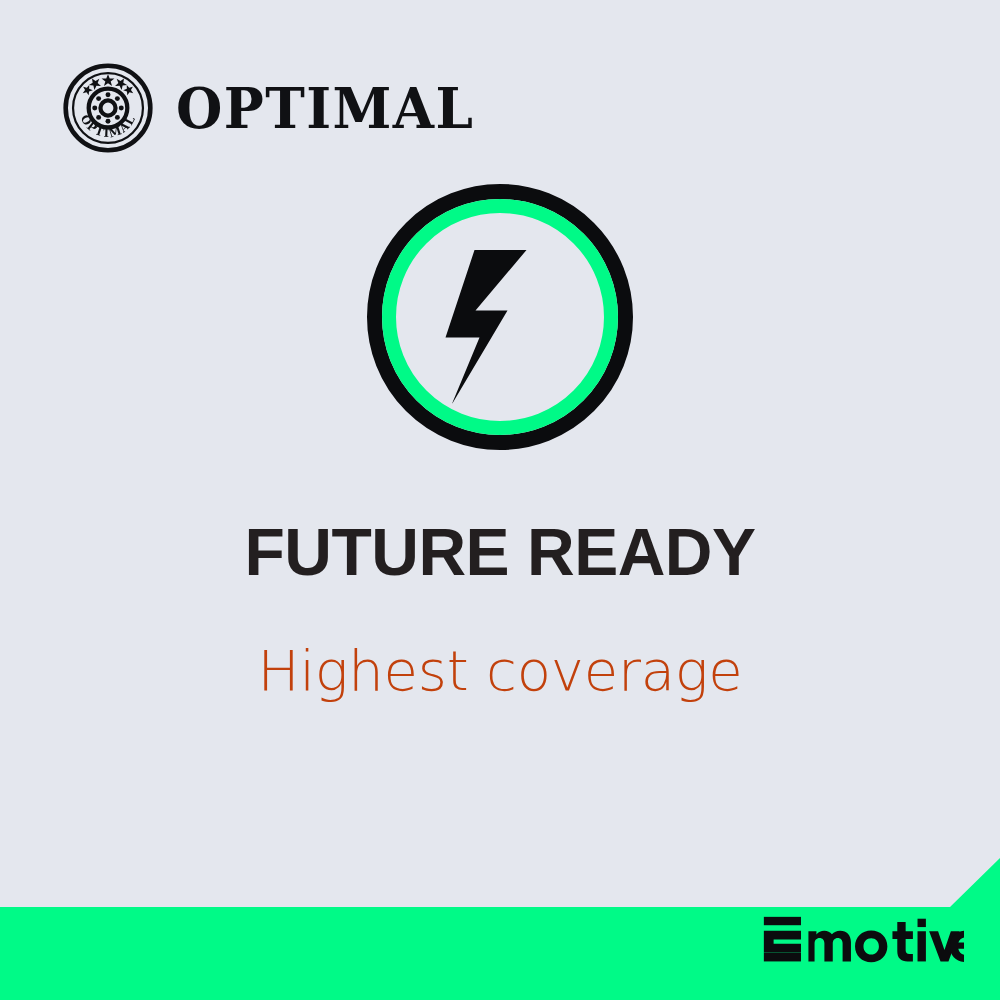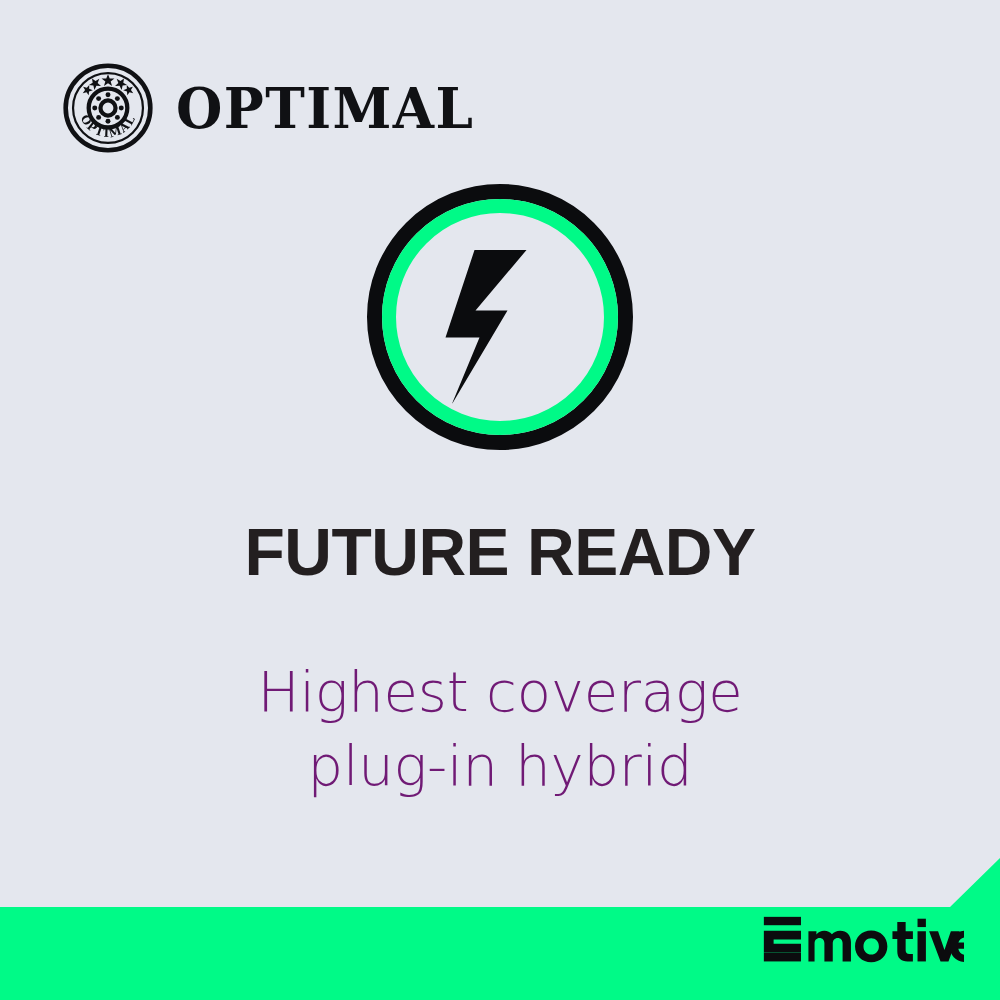--- a/index.html
+++ b/index.html
@@ -82,23 +82,22 @@
   #subhead {
     position: absolute;
     left: 0;
     top: 634px;
     width: 1000px;
     text-align: center;
     font-family: "DejaVu Sans", sans-serif;
     font-weight: 300;
     font-size: 56px;
     letter-spacing: -0.2px;
-    color: #701a75;
+    color: #c2410c;
     line-height: 74px;
-    margin-top: 21px;
   }
   #subhead .subline {
     display: block;
     white-space: nowrap;
   }
 
   
   #footer-band {
     position: absolute;
     left: 0;
@@ -188,21 +187,20 @@
 
       <path d="M 159.5 66 L 107.5 66 L 78.5 153.5 L 112.5 153.5 L 85.5 218.5 L 85.2 219.8
                L 140.5 126.5 L 108.5 126.5 Z" fill="#0b0c0e"></path>
     </svg>
   </div>
 
   <div id="headline">FUTURE READY</div>
 
   <div id="subhead">
     <span class="subline">Highest coverage</span>
-    <span class="subline">plug-in hybrid</span>
   </div>
 
   <div id="footer-band">
     <svg id="footer-shape" viewBox="0 0 1000 150" preserveAspectRatio="none" aria-hidden="true">
 
       <path d="M 0 57 L 950 57 L 1000 8 L 1000 150 L 0 150 Z" fill="#00fa87"></path>
     </svg>
 
     <span id="footer-logo">
       <svg viewBox="0 0 218 56" aria-hidden="true">

